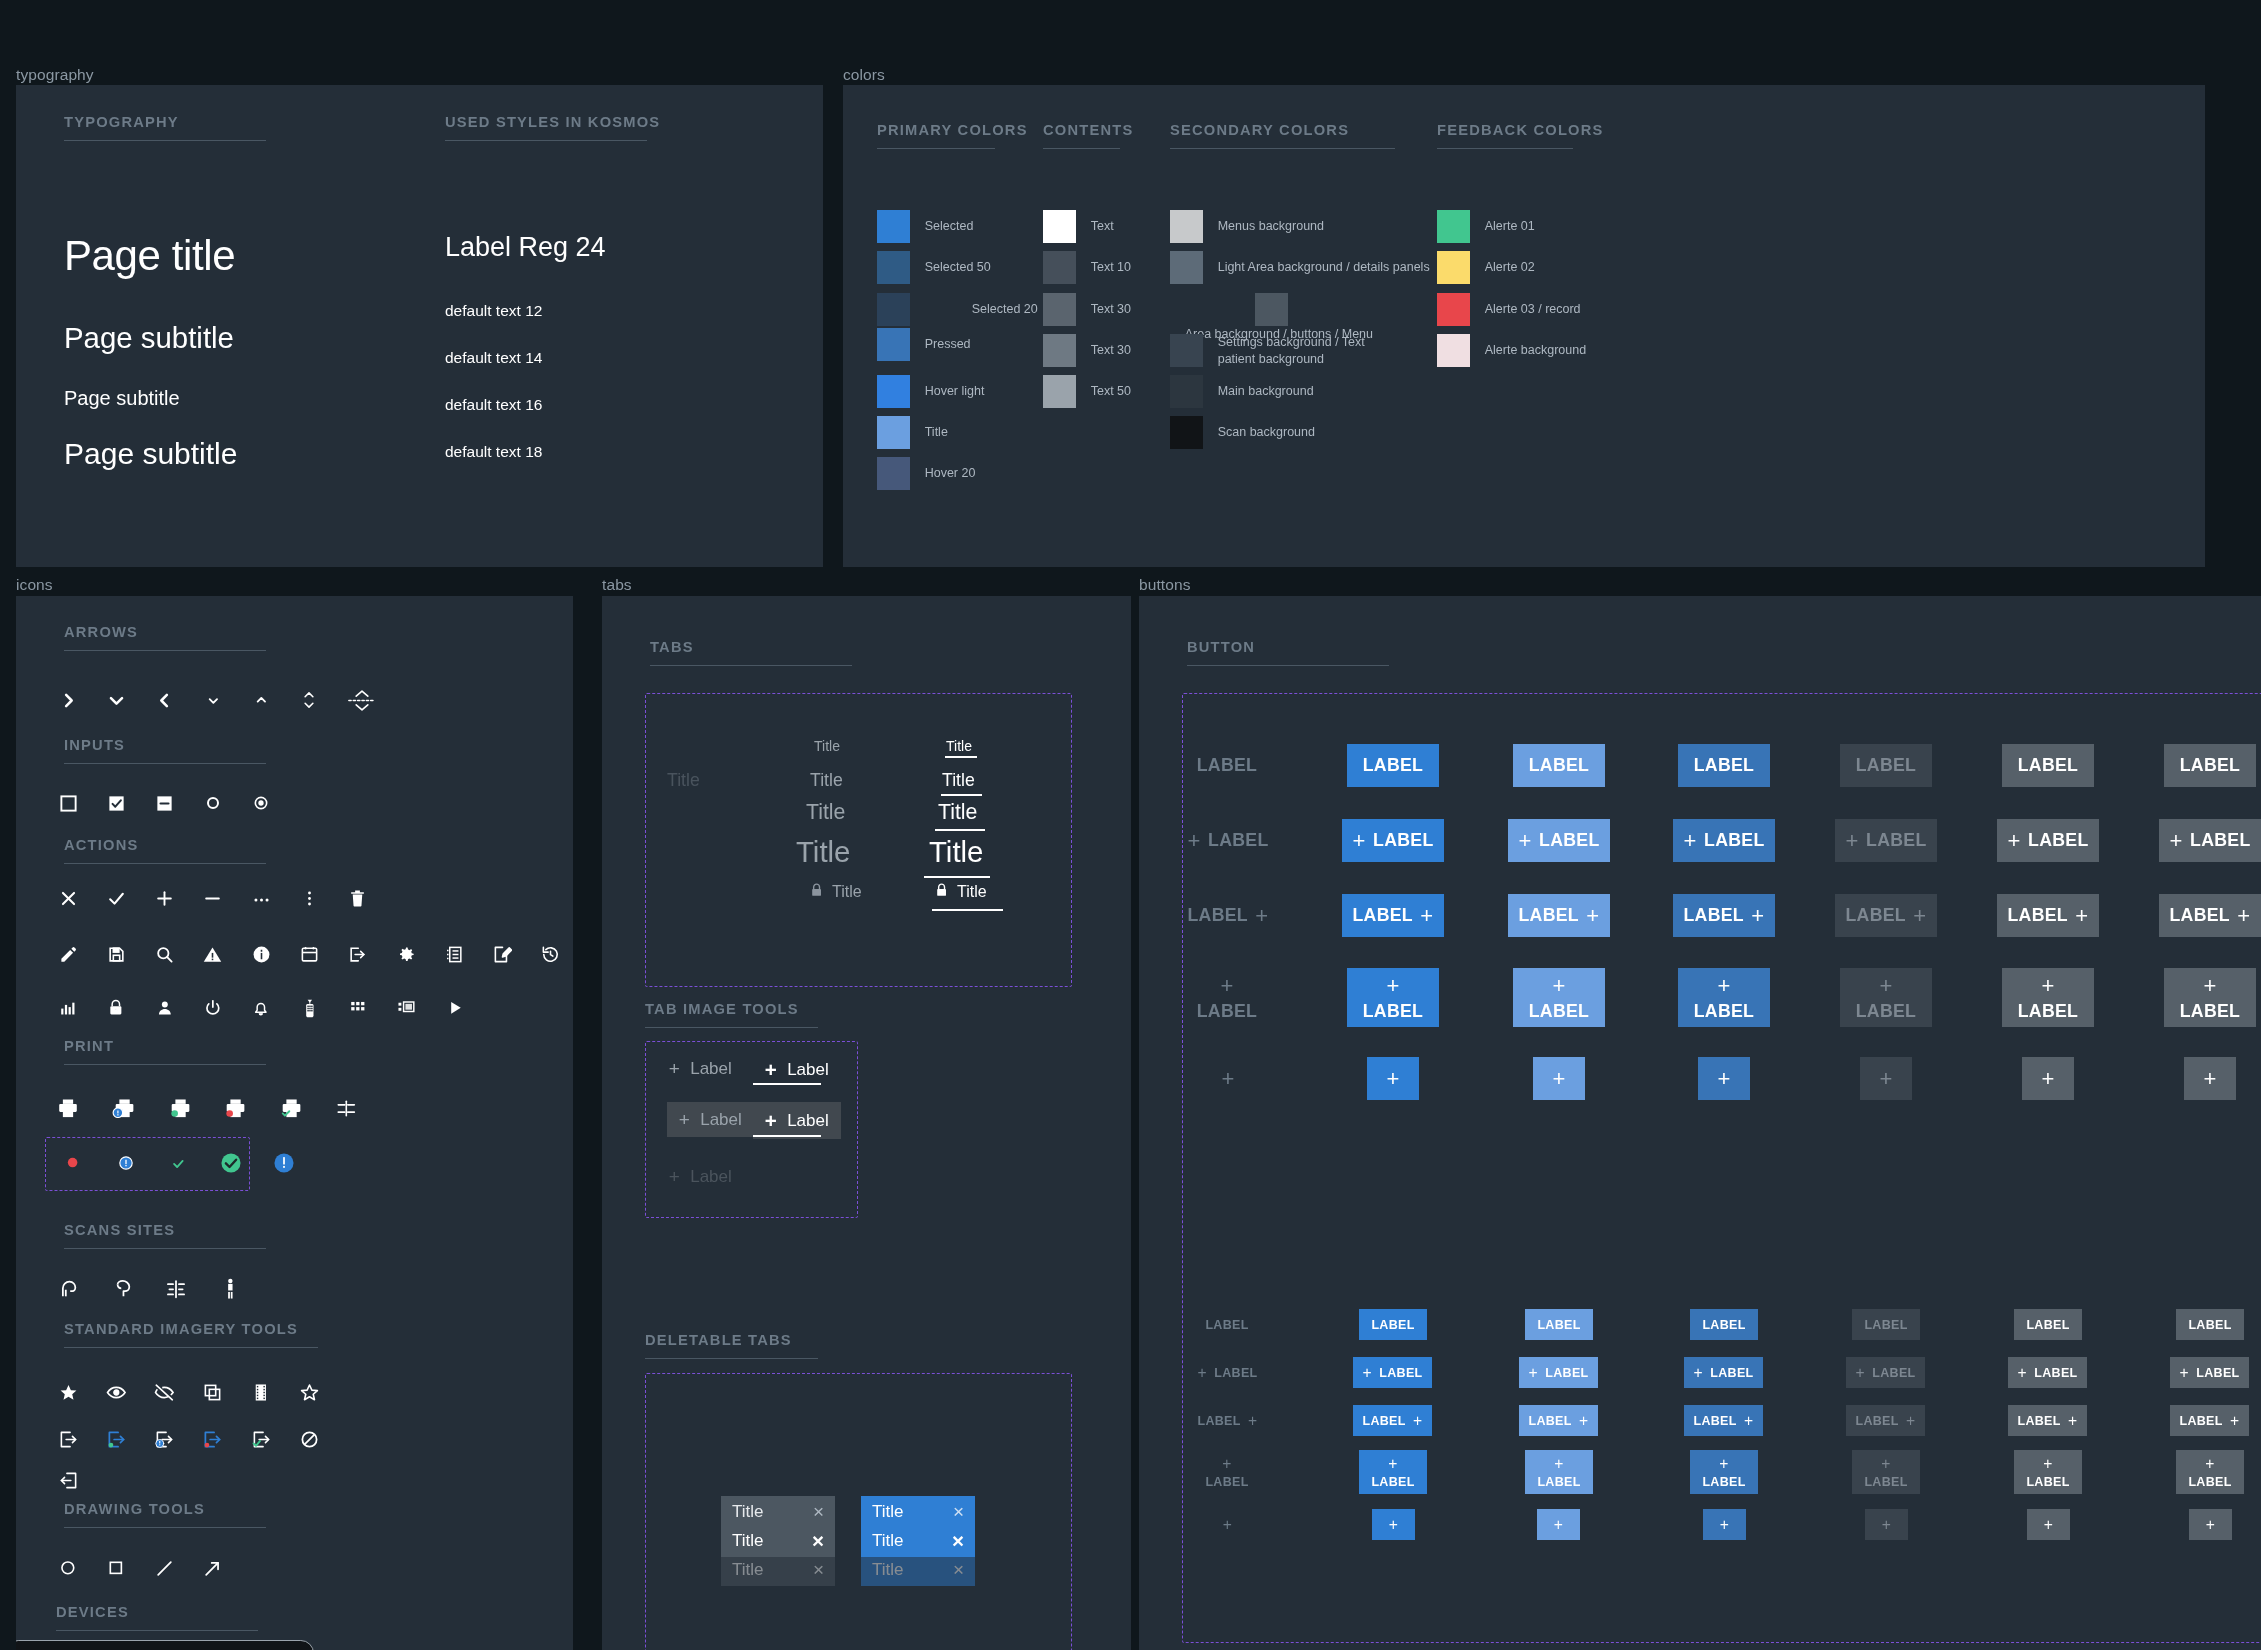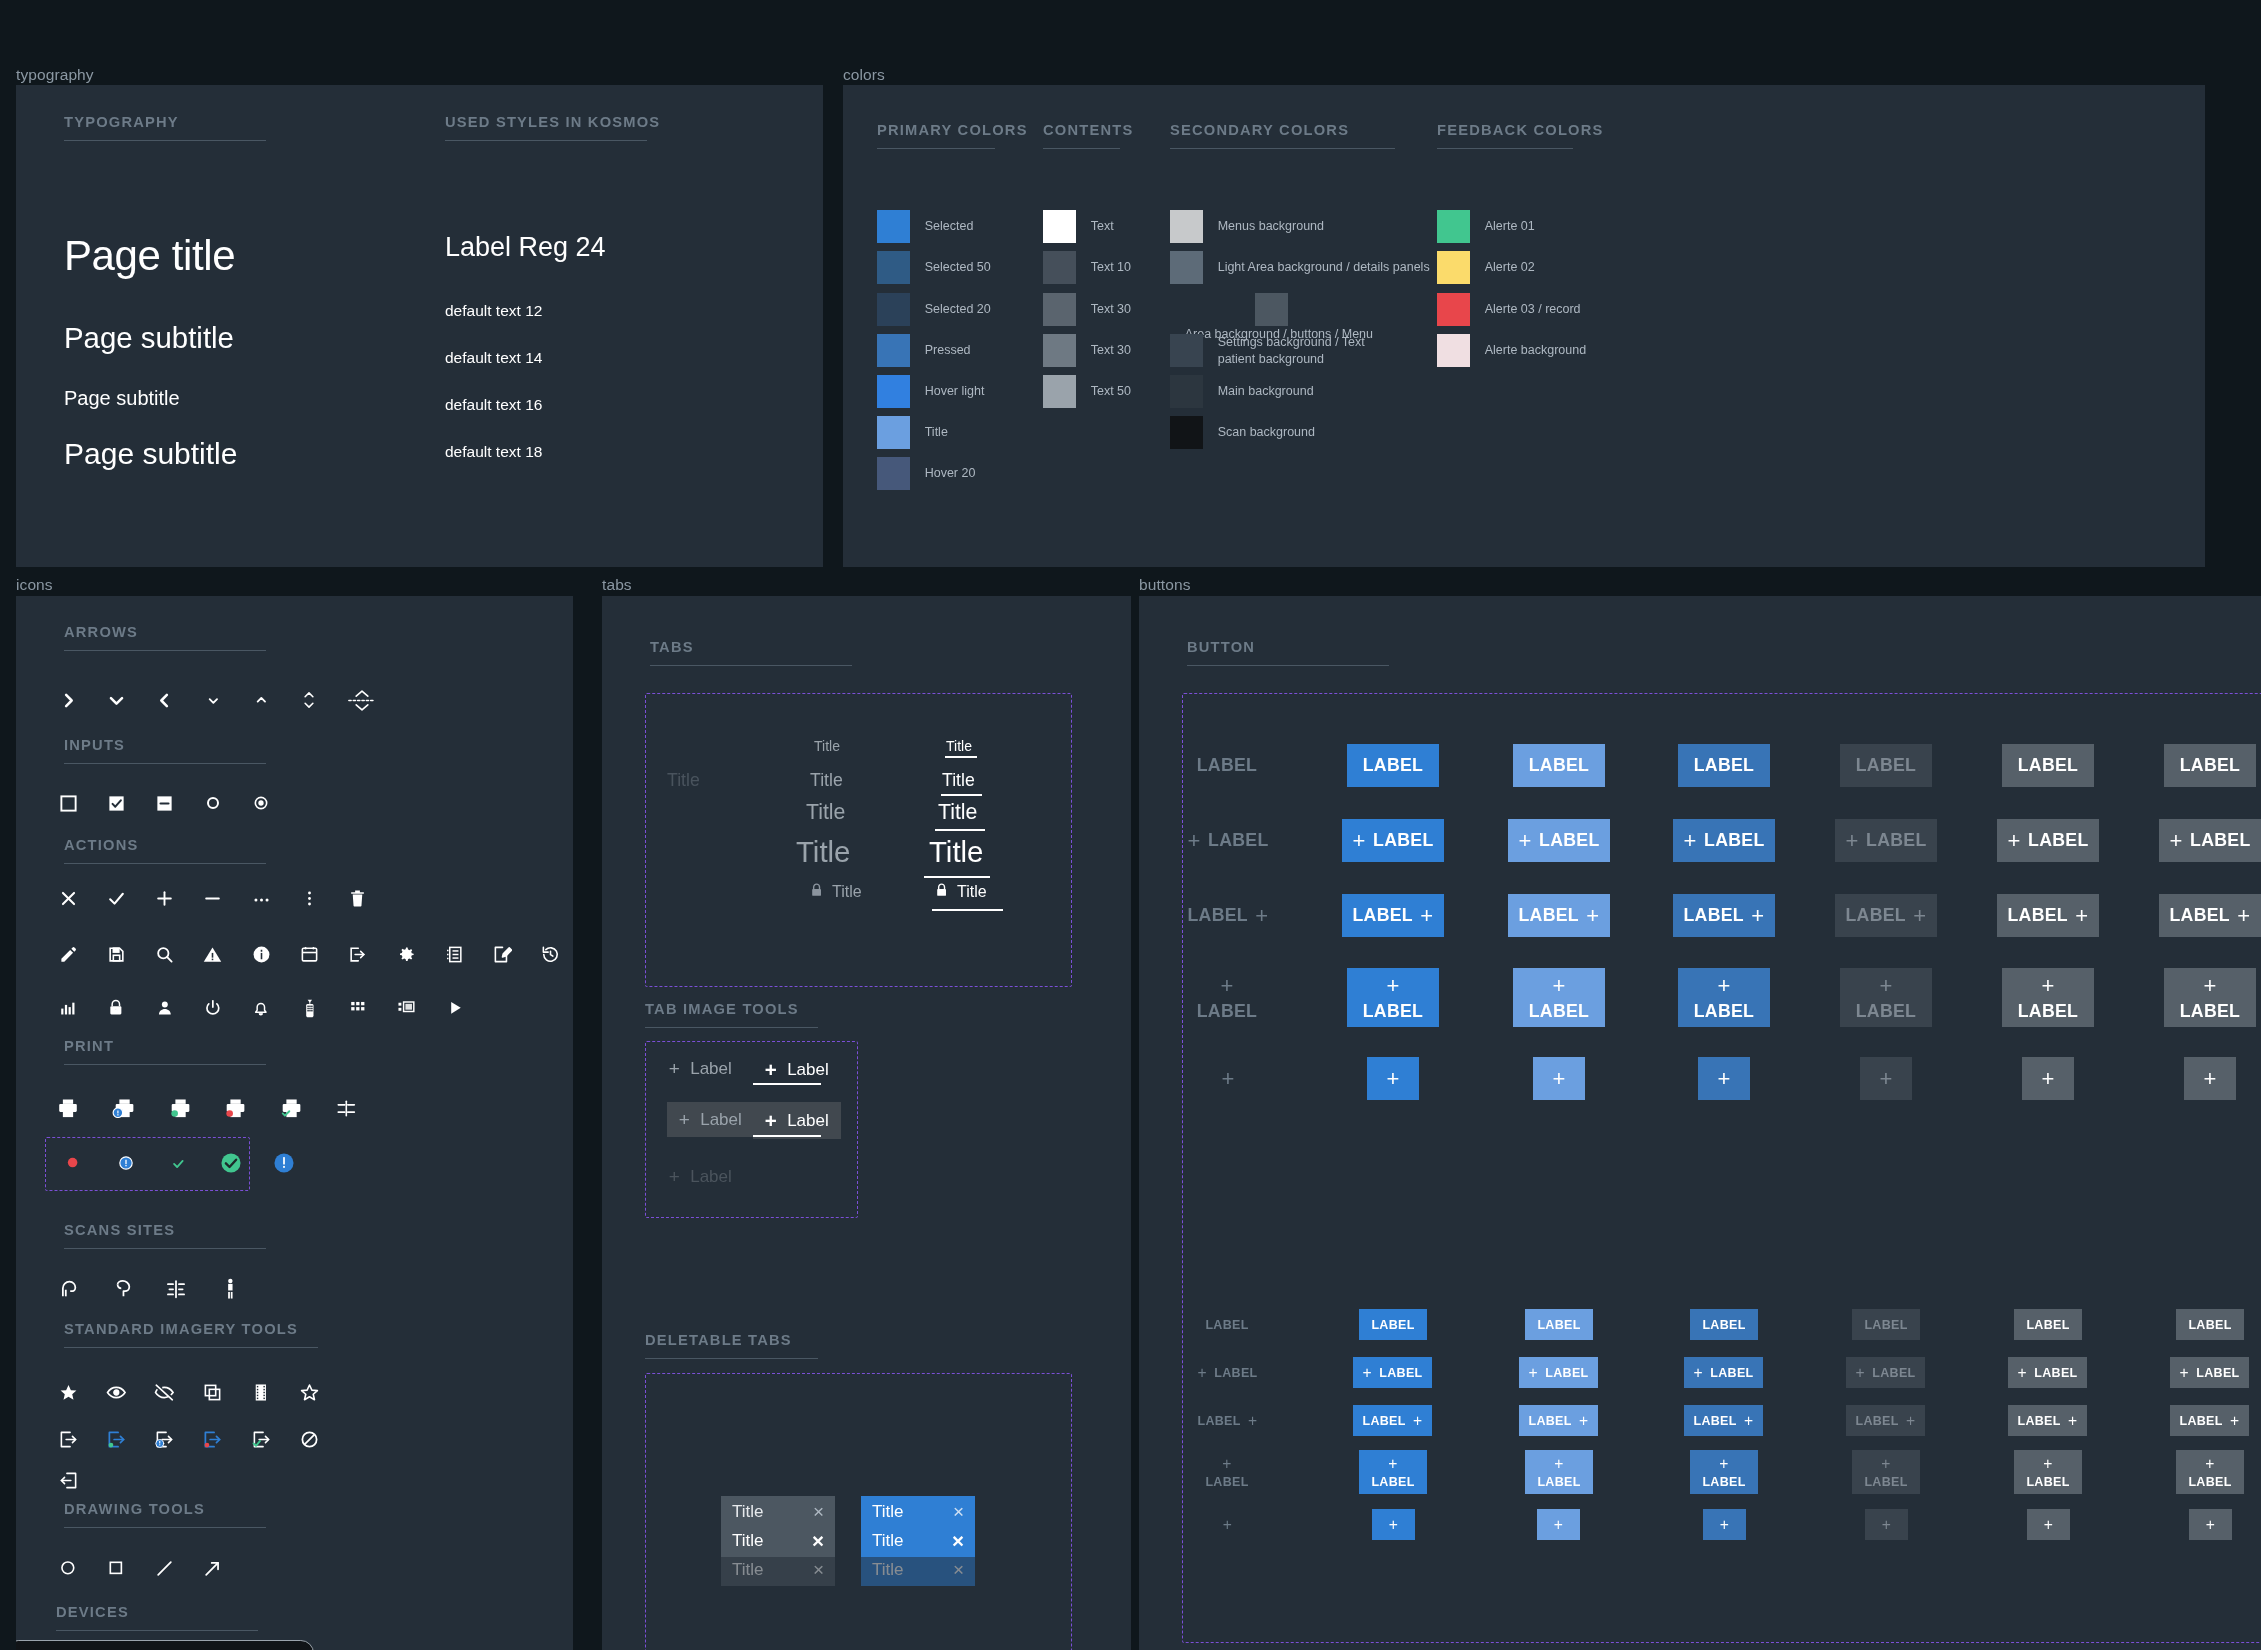--- a/index.html
+++ b/index.html
@@ -147,25 +147,25 @@
     </div>
     <div id="g0">
         <div class="swatch-row" style="left: 34px; top: 125px;">
           <div class="swatch" style="background: rgb(47, 127, 212);"></div>
           <div class="swatch-label">Selected</div>
         </div>
         <div class="swatch-row" style="left: 34px; top: 166px;">
           <div class="swatch" style="background: rgb(47, 91, 133);"></div>
           <div class="swatch-label">Selected 50</div>
         </div>
-        <div class="swatch-row" style="left: 34px; top: 208px;">
+        <div class="swatch-row" style="left: 34px; top: 208px; gap: 47px;">
           <div class="swatch" style="background: rgb(43, 65, 89);"></div>
           <div class="swatch-label">Selected 20</div>
         </div>
-        <div class="swatch-row" style="left: 34px; top: 249px;">
+        <div class="swatch-row" style="left: 34px; top: 243px;">
           <div class="swatch" style="background: rgb(56, 116, 182);"></div>
           <div class="swatch-label">Pressed</div>
         </div>
         <div class="swatch-row" style="left: 34px; top: 290px;">
           <div class="swatch" style="background: rgb(49, 128, 224);"></div>
           <div class="swatch-label">Hover light</div>
         </div>
         <div class="swatch-row" style="left: 34px; top: 331px;">
           <div class="swatch" style="background: rgb(107, 159, 224);"></div>
           <div class="swatch-label">Title</div>

